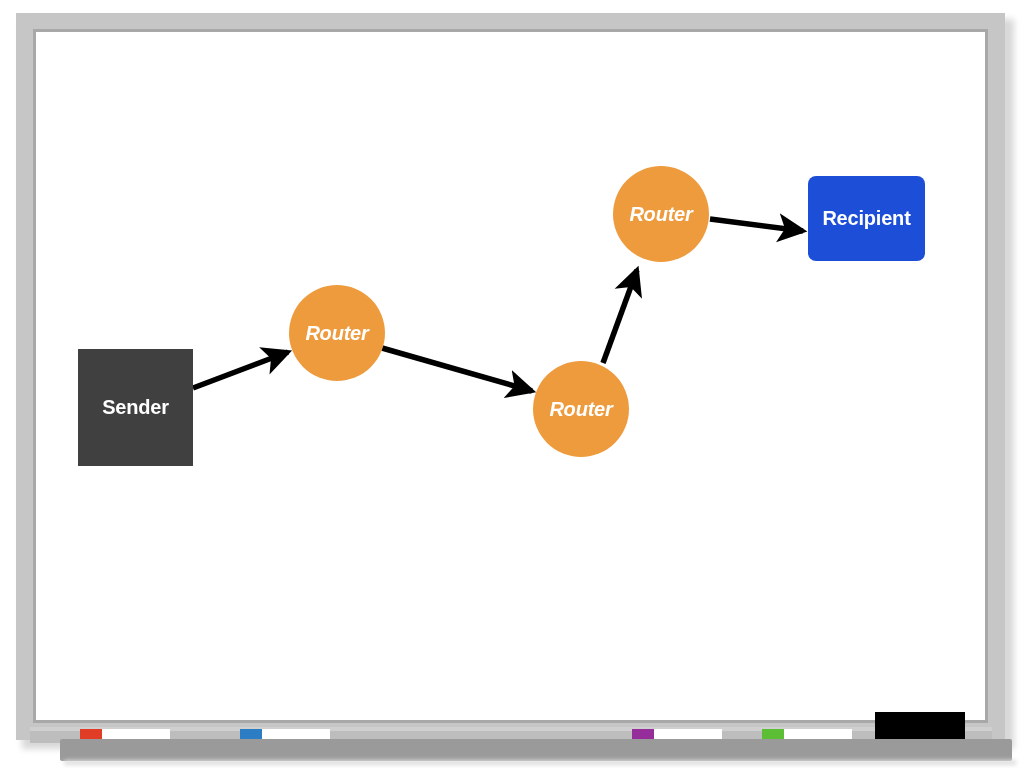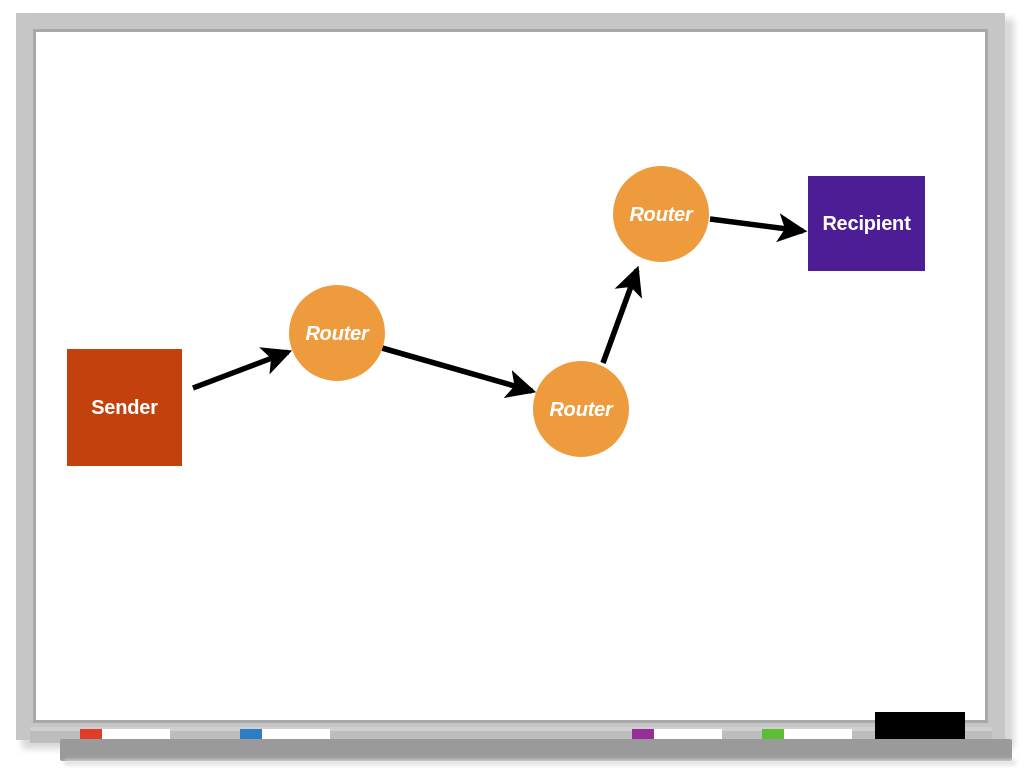--- a/index.html
+++ b/index.html
@@ -171,37 +171,37 @@
 
       <line x1="157" y1="356" x2="252" y2="320" stroke="#000000" stroke-width="5.5" stroke-linecap="butt" marker-end="url(#arrowhead)"></line>
 
       <line x1="346" y1="316" x2="496" y2="359" stroke="#000000" stroke-width="5.5" stroke-linecap="butt" marker-end="url(#arrowhead)"></line>
 
       <line x1="567" y1="331" x2="601" y2="238" stroke="#000000" stroke-width="5.5" stroke-linecap="butt" marker-end="url(#arrowhead)"></line>
 
       <line x1="674" y1="187" x2="767" y2="199" stroke="#000000" stroke-width="5.5" stroke-linecap="butt" marker-end="url(#arrowhead)"></line>
     </svg>
 
-    <div class="node rect" style="left:31px; top:317px; width:115px; height:117px; background:#c2410c;text-align:right;">
+    <div class="node rect" style="left:42px; top:317px; width:115px; height:117px; background:#404040;text-align:right;">
       <span>Sender</span>
     </div>
 
     <div class="node circle" style="left:253px; top:253px; width:96px; height:96px; background:#ee9b3d;">
       <span>Router</span>
     </div>
 
     <div class="node circle" style="left:497px; top:329px; width:96px; height:96px; background:#ee9b3d;">
       <span>Router</span>
     </div>
 
     <div class="node circle" style="left:577px; top:134px; width:96px; height:96px; background:#ee9b3d;">
       <span>Router</span>
     </div>
 
-    <div class="node rect" style="left:772px; top:144px; width:117px; height:95px; background:#4c1d95;">
+    <div class="node rect" style="left:772px; top:144px; width:117px; height:85px; background:#1d4ed8;border-radius:8px;">
       <span>Recipient</span>
     </div>
 
   </div>
 
   <div class="tray-ledge"></div>
   <div class="tray-ledge-top"></div>
 
   <div class="marker" style="left:80px;">
     <div class="cap" style="background:#e03c26;"></div>

